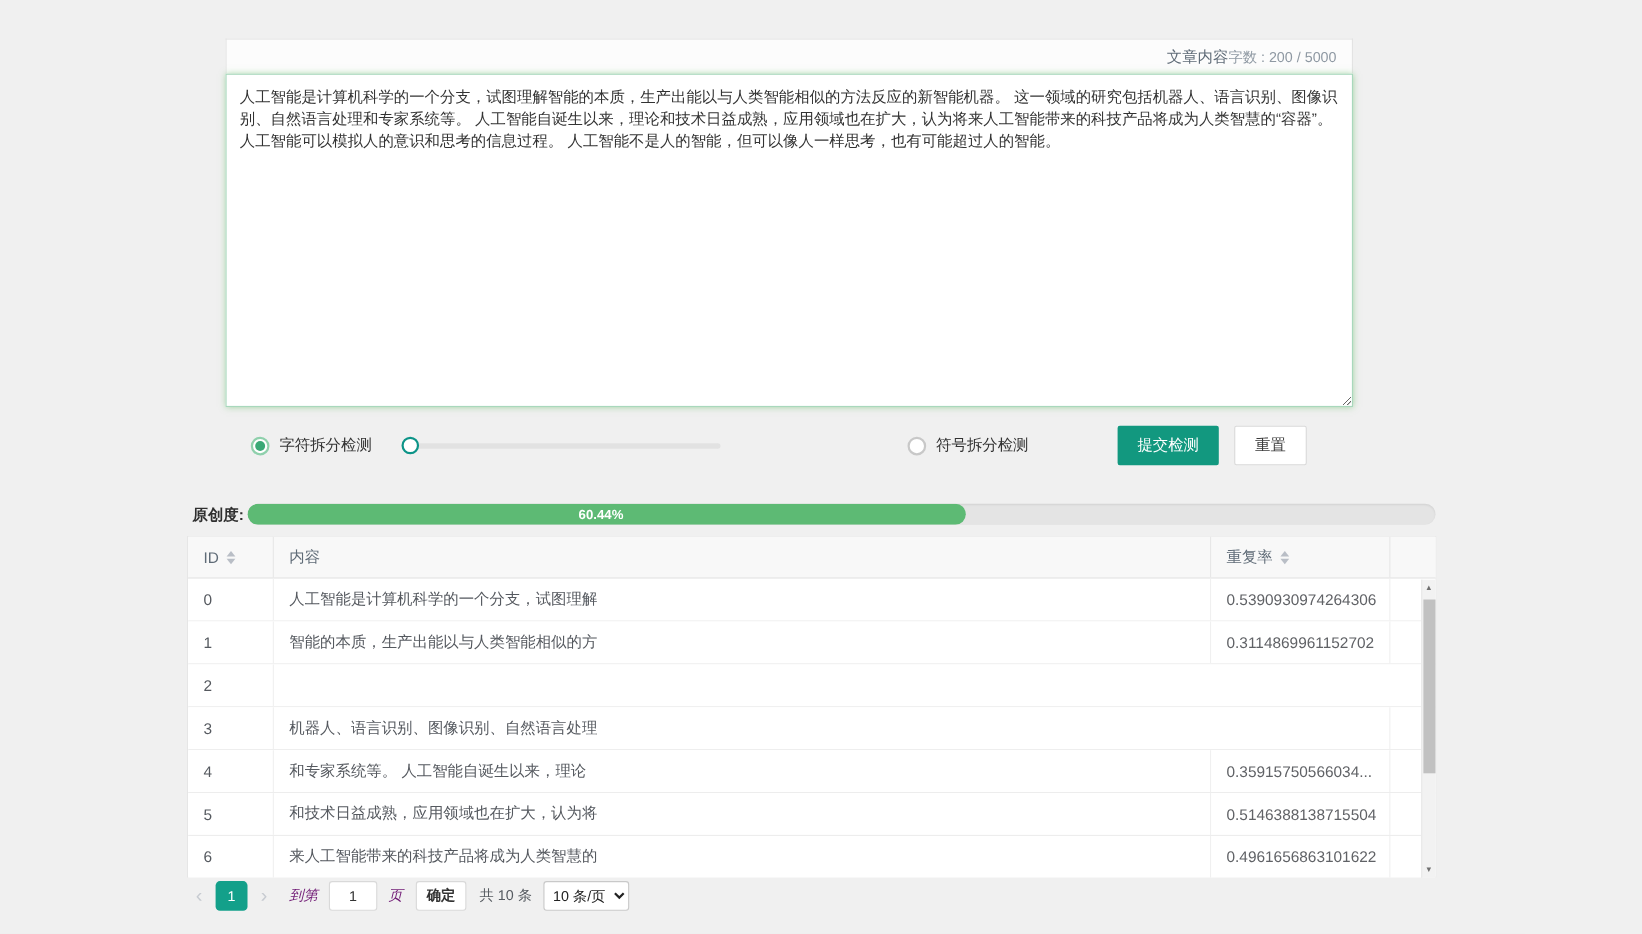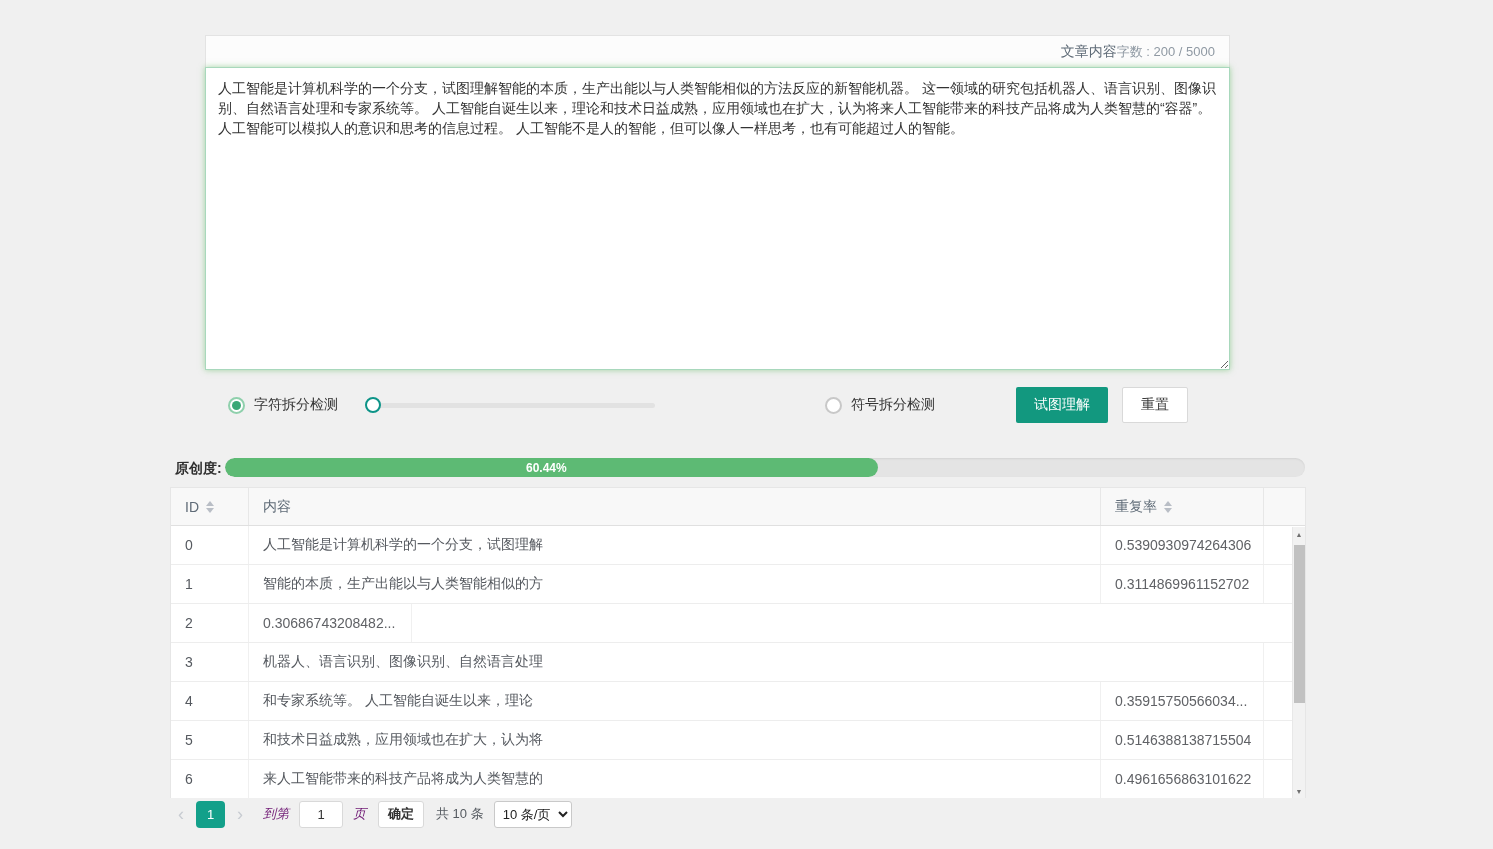--- a/index.html
+++ b/index.html
@@ -114,21 +114,21 @@
       <span class="radio-label">字符拆分检测</span>
     </div>
     <div class="slider">
       <div class="slider-track"></div>
       <div class="slider-handle"></div>
     </div>
     <div class="radio-group radio-symbol">
       <span class="radio-circle"></span>
       <span class="radio-label">符号拆分检测</span>
     </div>
-    <button class="btn-primary">试图理解</button>
+    <button class="btn-primary">提交检测</button>
     <button class="btn-plain">重置</button>
   </div>
 
   <span class="orig-label">原创度:</span>
   <div class="progress">
     <div class="progress-fill" style="width: 60.44%;">
       <span>60.44%</span>
     </div>
   </div>
 
@@ -164,21 +164,20 @@
 
         <div class="tr">
           <div class="td td-id">1</div>
           <div class="td td-content">智能的本质，生产出能以与人类智能相似的方</div>
           <div class="td td-rate">0.3114869961152702</div>
           <div class="td td-extra-pad"></div>
         </div>
 
         <div class="tr">
           <div class="td td-id">2</div>
-          <div class="td td-rate">0.30686743208482...</div>
           <div class="td td-extra-pad"></div>
         </div>
 
         <div class="tr">
           <div class="td td-id">3</div>
           <div class="td td-content">机器人、语言识别、图像识别、自然语言处理</div>
           <div class="td td-extra-pad"></div>
         </div>
 
         <div class="tr">

